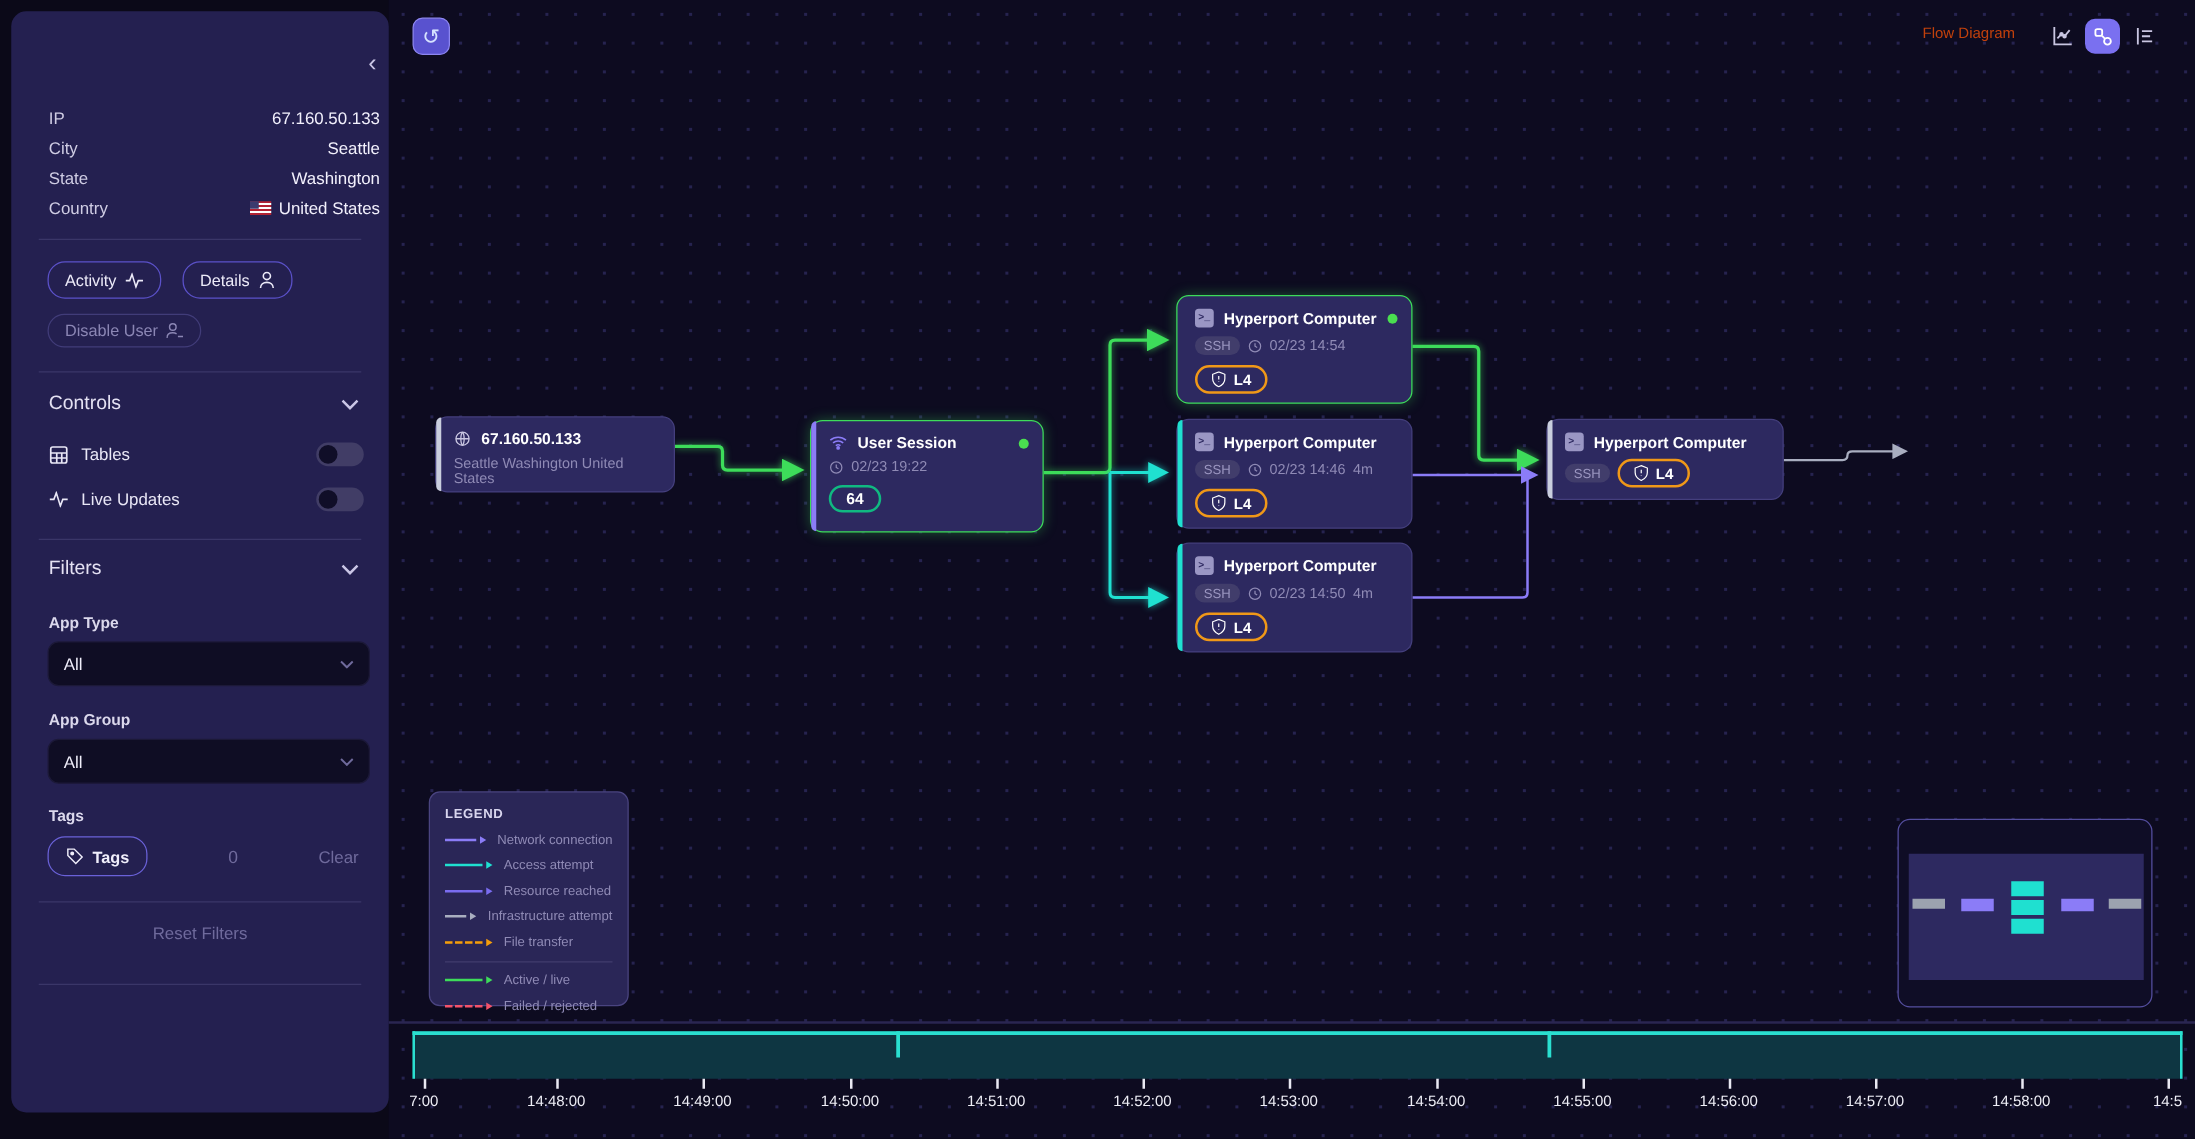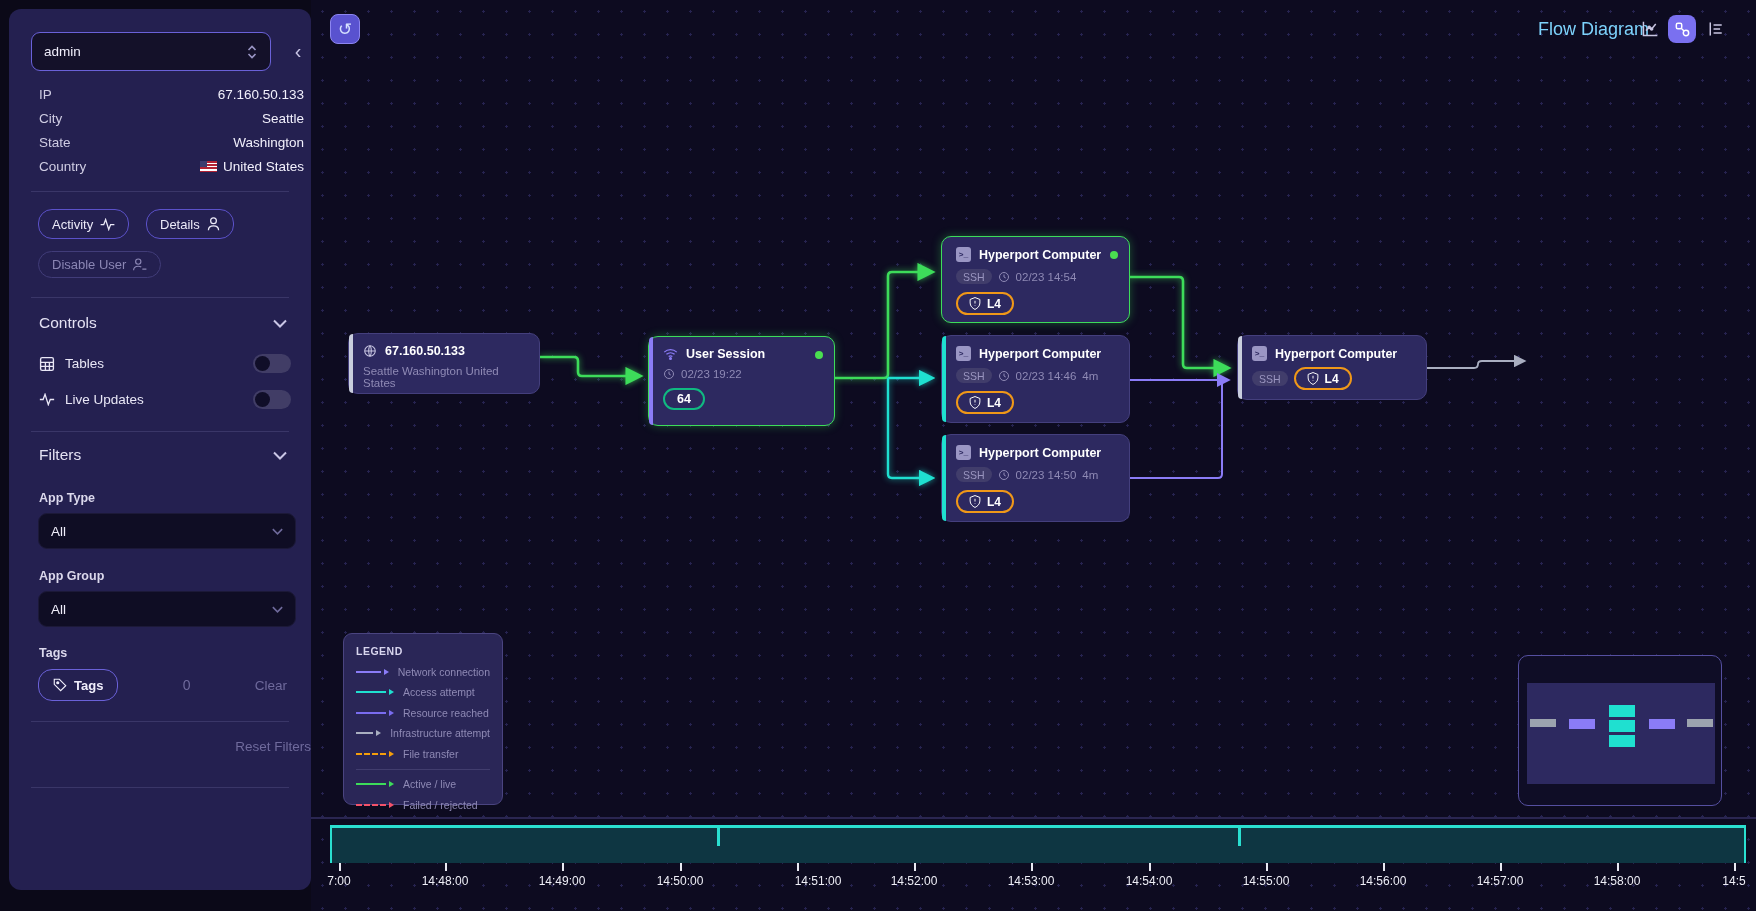--- a/index.html
+++ b/index.html
@@ -48,27 +48,27 @@
   .f-label { position:absolute; left:30px; font-size:12.5px; font-weight:bold; color:#dbd8ec; }
   .f-select { position:absolute; left:29px; width:258px; height:36px; background:#0f0d24;
     border:1px solid #1c1938; border-radius:9px; display:flex; align-items:center;
     padding:0 12px; font-size:13.5px; color:#f0eefb; cursor:pointer; }
   .f-select .grow { flex:1; }
   .tags-row { position:absolute; left:29px; right:24px; display:flex; align-items:center; }
   .tags-btn { height:32px; border:1px solid #6a61d8; border-radius:14px; display:flex;
     align-items:center; gap:7px; padding:0 14px; font-size:13px; font-weight:bold; color:#f0eefb; cursor:pointer; }
   .tags-count { flex:1; text-align:center; color:#6f6a9c; font-size:14px; }
   .tags-clear { color:#6f6a9c; font-size:13.5px; cursor:pointer; }
-  .reset { position:absolute; left:0; right:0; text-align:right; color:#6f6a9c; font-size:13.5px; cursor:pointer; }
+  .reset { position:absolute; left:0; right:0; text-align:center; color:#6f6a9c; font-size:13.5px; cursor:pointer; }
 
   
   #back-btn { position:absolute; left:330px; top:14px; width:30px; height:30px;
     background:#5952cf; border:1px solid #8d86f0; border-radius:8px; color:#d6e2ff;
     font-size:17px; display:flex; align-items:center; justify-content:center; cursor:pointer; }
-  #hdr-title { position:absolute; left:1538px; top:19px; font-size:18px; color:#7dd3fc; }
+  #hdr-title { position:absolute; left:1538px; top:19px; font-size:12px; color:#c2410c; }
   .hdr-icon { position:absolute; top:15px; width:28px; height:28px; display:flex;
     align-items:center; justify-content:center; border-radius:8px; cursor:pointer; }
   .hdr-icon.sel { background:#7a70f0; }
 
   
   .node { position:absolute; background:#2d2960; border:1px solid #443f7d; border-radius:10px;
     padding:10px 12px 10px 14px; color:#fff; overflow:visible; }
   .node::before { content:""; position:absolute; left:0; top:0; bottom:0; width:4px;
     border-radius:10px 0 0 10px; background:var(--accent,#c9cede); }
   .node.no-accent::before { display:none; }
@@ -159,26 +159,20 @@
     </g>
     <g>
       <path d="M1130 478 L1218 478 Q1222 478 1222 474 L1222 381" stroke="#8b7cf7" stroke-width="2"></path>
     </g>
     <g>
       <path d="M1427 368 L1474 368 Q1478 368 1478 364 Q1478 361 1482 361 L1524 361" stroke="#a9aec0" stroke-width="1.8" marker-end="url(#ay)"></path>
     </g>
   </svg>
 
   <div id="sidebar">
-    <div class="sb-select">
-      <span class="grow">admin</span>
-      <svg class="ic" width="12" height="14" viewBox="0 0 12 14" stroke="#9a95c4" stroke-width="1.6" fill="none">
-          <path d="M2.5 5L6 1.5L9.5 5M2.5 9L6 12.5L9.5 9"></path>
-        </svg>
-    </div>
     <div id="collapse-btn">‹</div>
 
     <div class="info-rows">
       <div class="info-row">
         <span class="lbl">IP</span>
         <span class="val">67.160.50.133</span>
       </div>
       <div class="info-row">
         <span class="lbl">City</span>
         <span class="val">Seattle</span>
@@ -494,21 +488,21 @@
   <div id="tl-axis">
       <div class="tl-tick" style="left: 339px;"></div>
       <div class="tl-lab" style="left: 339px;">7:00</div>
       <div class="tl-tick" style="left: 445px;"></div>
       <div class="tl-lab" style="left: 445px;">14:48:00</div>
       <div class="tl-tick" style="left: 562px;"></div>
       <div class="tl-lab" style="left: 562px;">14:49:00</div>
       <div class="tl-tick" style="left: 680px;"></div>
       <div class="tl-lab" style="left: 680px;">14:50:00</div>
       <div class="tl-tick" style="left: 797px;"></div>
-      <div class="tl-lab" style="left: 818px; text-align: center;">14:51:00</div>
+      <div class="tl-lab" style="left: 797px; text-align: center;">14:51:00</div>
       <div class="tl-tick" style="left: 914px;"></div>
       <div class="tl-lab" style="left: 914px;">14:52:00</div>
       <div class="tl-tick" style="left: 1031px;"></div>
       <div class="tl-lab" style="left: 1031px;">14:53:00</div>
       <div class="tl-tick" style="left: 1149px;"></div>
       <div class="tl-lab" style="left: 1149px;">14:54:00</div>
       <div class="tl-tick" style="left: 1266px;"></div>
       <div class="tl-lab" style="left: 1266px;">14:55:00</div>
       <div class="tl-tick" style="left: 1383px;"></div>
       <div class="tl-lab" style="left: 1383px;">14:56:00</div>

